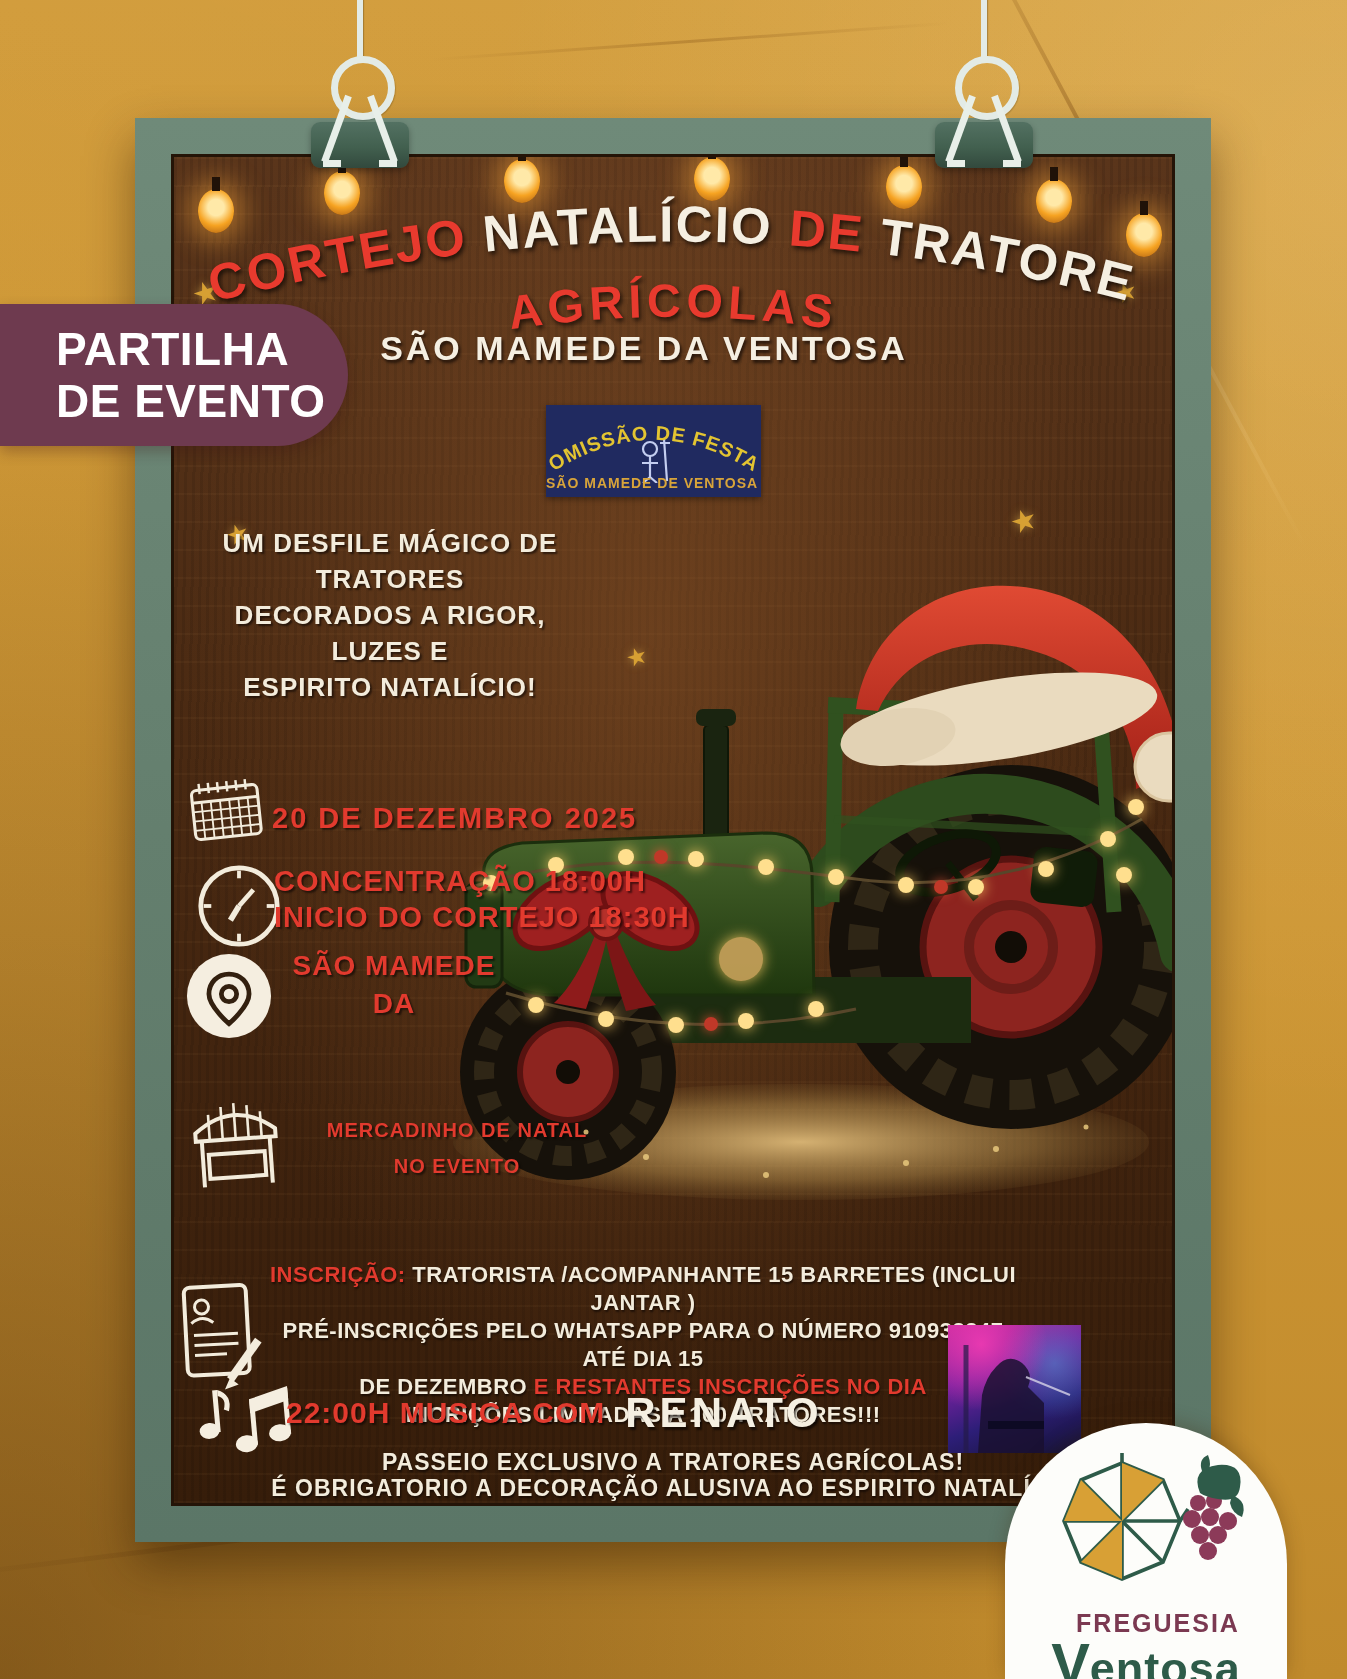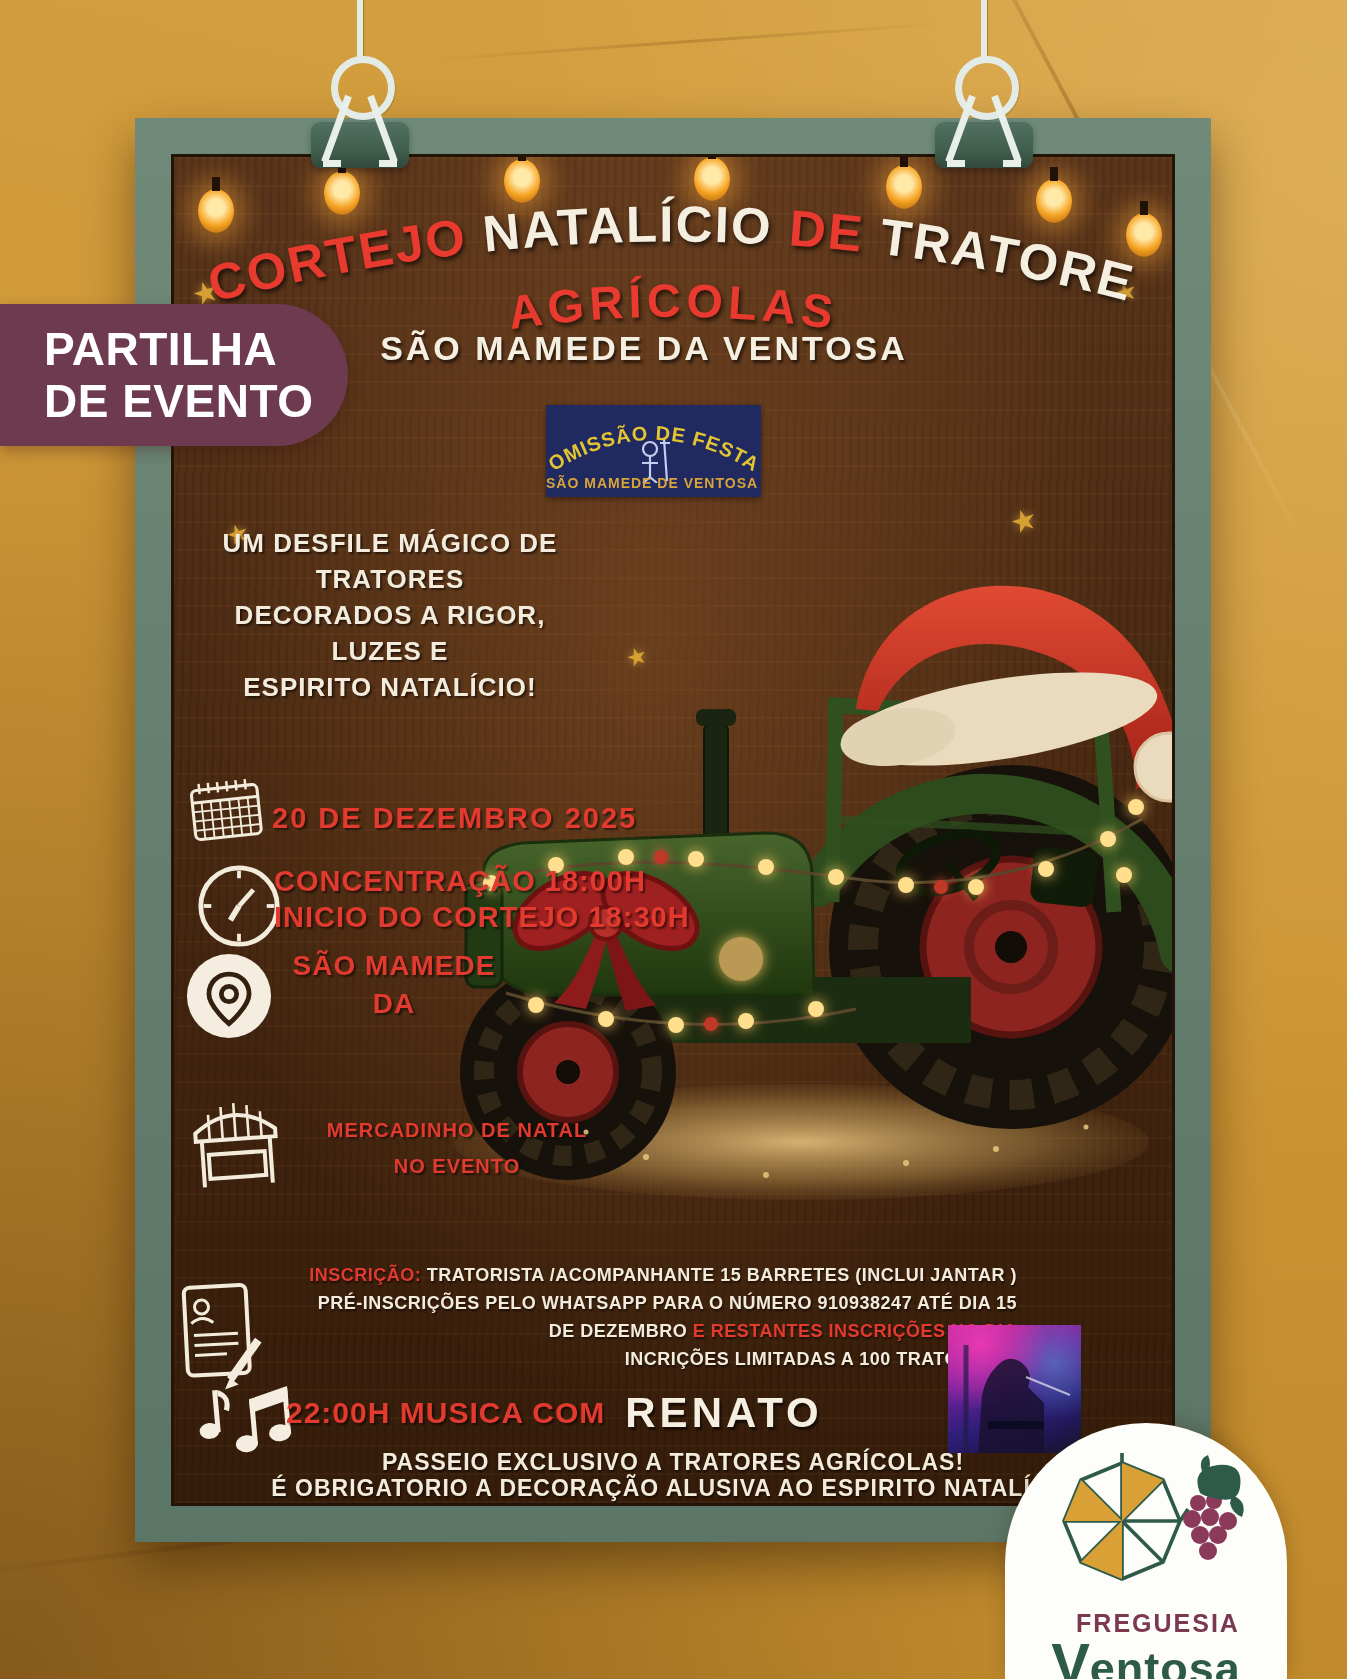--- a/index.html
+++ b/index.html
@@ -58,41 +58,41 @@
   .committee .sub{position:absolute;left:0;bottom:6px;width:100%;text-align:left;color:#d8a43a;
     font-size:14px;font-weight:700;letter-spacing:1px;}
   .intro{position:absolute;left:40px;top:368px;width:352px;text-align:center;color:#f3ecdc;
     font-size:26px;line-height:36px;font-weight:800;letter-spacing:1px;text-shadow:2px 2px 2px rgba(5,2,0,.55);}
   .icon{position:absolute;color:#f3ecdc;}
   .redtxt{color:#e23a2e;font-weight:800;text-shadow:2px 2px 2px rgba(5,2,0,.55);}
   .row-date{position:absolute;left:98px;top:645px;font-size:29px;letter-spacing:2px;}
   .row-time{position:absolute;left:100px;top:706px;width:500px;font-size:29px;line-height:36px;letter-spacing:1px;}
   .row-loc{position:absolute;left:100px;top:790px;width:240px;text-align:center;font-size:28px;line-height:38px;letter-spacing:1px;}
   .row-market{position:absolute;left:118px;top:955px;width:330px;text-align:center;font-size:20px;line-height:36px;letter-spacing:1px;}
-  .reg{position:absolute;left:95px;top:1104px;width:748px;text-align:right;color:#f3ecdc;
-    font-size:18px;line-height:28px;font-weight:800;letter-spacing:0.5px;text-shadow:1px 2px 2px rgba(5,2,0,.55);}
+  .reg{position:absolute;left:95px;top:1104px;width:748px;text-align:center;color:#f3ecdc;
+    font-size:22px;line-height:28px;font-weight:800;letter-spacing:0.5px;text-shadow:1px 2px 2px rgba(5,2,0,.55);}
   .reg .r{color:#e23a2e;}
   .photo{position:absolute;left:774px;top:1168px;width:133px;height:128px;overflow:hidden;
     background:
       radial-gradient(circle at 25% 15%, rgba(245,60,180,.85), transparent 45%),
       radial-gradient(circle at 80% 30%, rgba(80,160,220,.5), transparent 40%),
       linear-gradient(160deg,#c12a9b 0%,#75219e 35%,#2d1e78 65%,#141233 100%);}
   .music{position:absolute;left:112px;top:1232px;display:flex;align-items:center;}
   .music .pre{font-size:30px;letter-spacing:1px;}
   .music .artist{margin-left:20px;color:#f5efe2;font-size:42px;font-weight:800;letter-spacing:4px;text-shadow:2px 3px 2px rgba(5,2,0,.6);}
   .footer{position:absolute;left:0;top:1292px;width:100%;text-align:center;color:#f3ecdc;
     font-size:23px;line-height:26px;font-weight:800;letter-spacing:1px;text-shadow:1px 2px 2px rgba(5,2,0,.55);}
   .tractor{position:absolute;left:262px;top:400px;width:745px;height:645px;}
   .tractor .lb{filter:drop-shadow(0 0 7px rgba(255,205,100,.95));}
   .tractor .lr{filter:drop-shadow(0 0 6px rgba(255,90,60,.8));}
 
   
   .badge{position:absolute;left:0;top:304px;width:348px;height:142px;z-index:35;background:#6e3a4f;
     border-radius:0 72px 72px 0;box-shadow:0 6px 14px rgba(60,20,20,.3);
-    display:flex;flex-direction:column;justify-content:center;padding-left:44px;box-sizing:border-box;}
+    display:flex;flex-direction:column;justify-content:center;padding-left:56px;box-sizing:border-box;}
   .badge span{color:#ffffff;font-size:46px;font-weight:800;line-height:52px;letter-spacing:0.5px;}
 
   
   .arch{position:absolute;left:1005px;top:1423px;width:282px;height:256px;z-index:40;background:#fdfdfa;
     border-radius:141px 141px 0 0;box-shadow:0 -4px 18px rgba(60,30,0,.25);text-align:center;}
   .arch .freg{margin-top:4px;padding-left:24px;color:#7b3951;font-size:25px;font-weight:800;letter-spacing:2px;}
   .arch .ventosa{display:flex;justify-content:center;align-items:baseline;margin-top:-8px;color:#2e5b49;}
   .arch .ventosa .v{font-size:58px;font-weight:800;}
   .arch .ventosa .rest{font-size:45px;font-weight:800;letter-spacing:1px;}
 </style>

